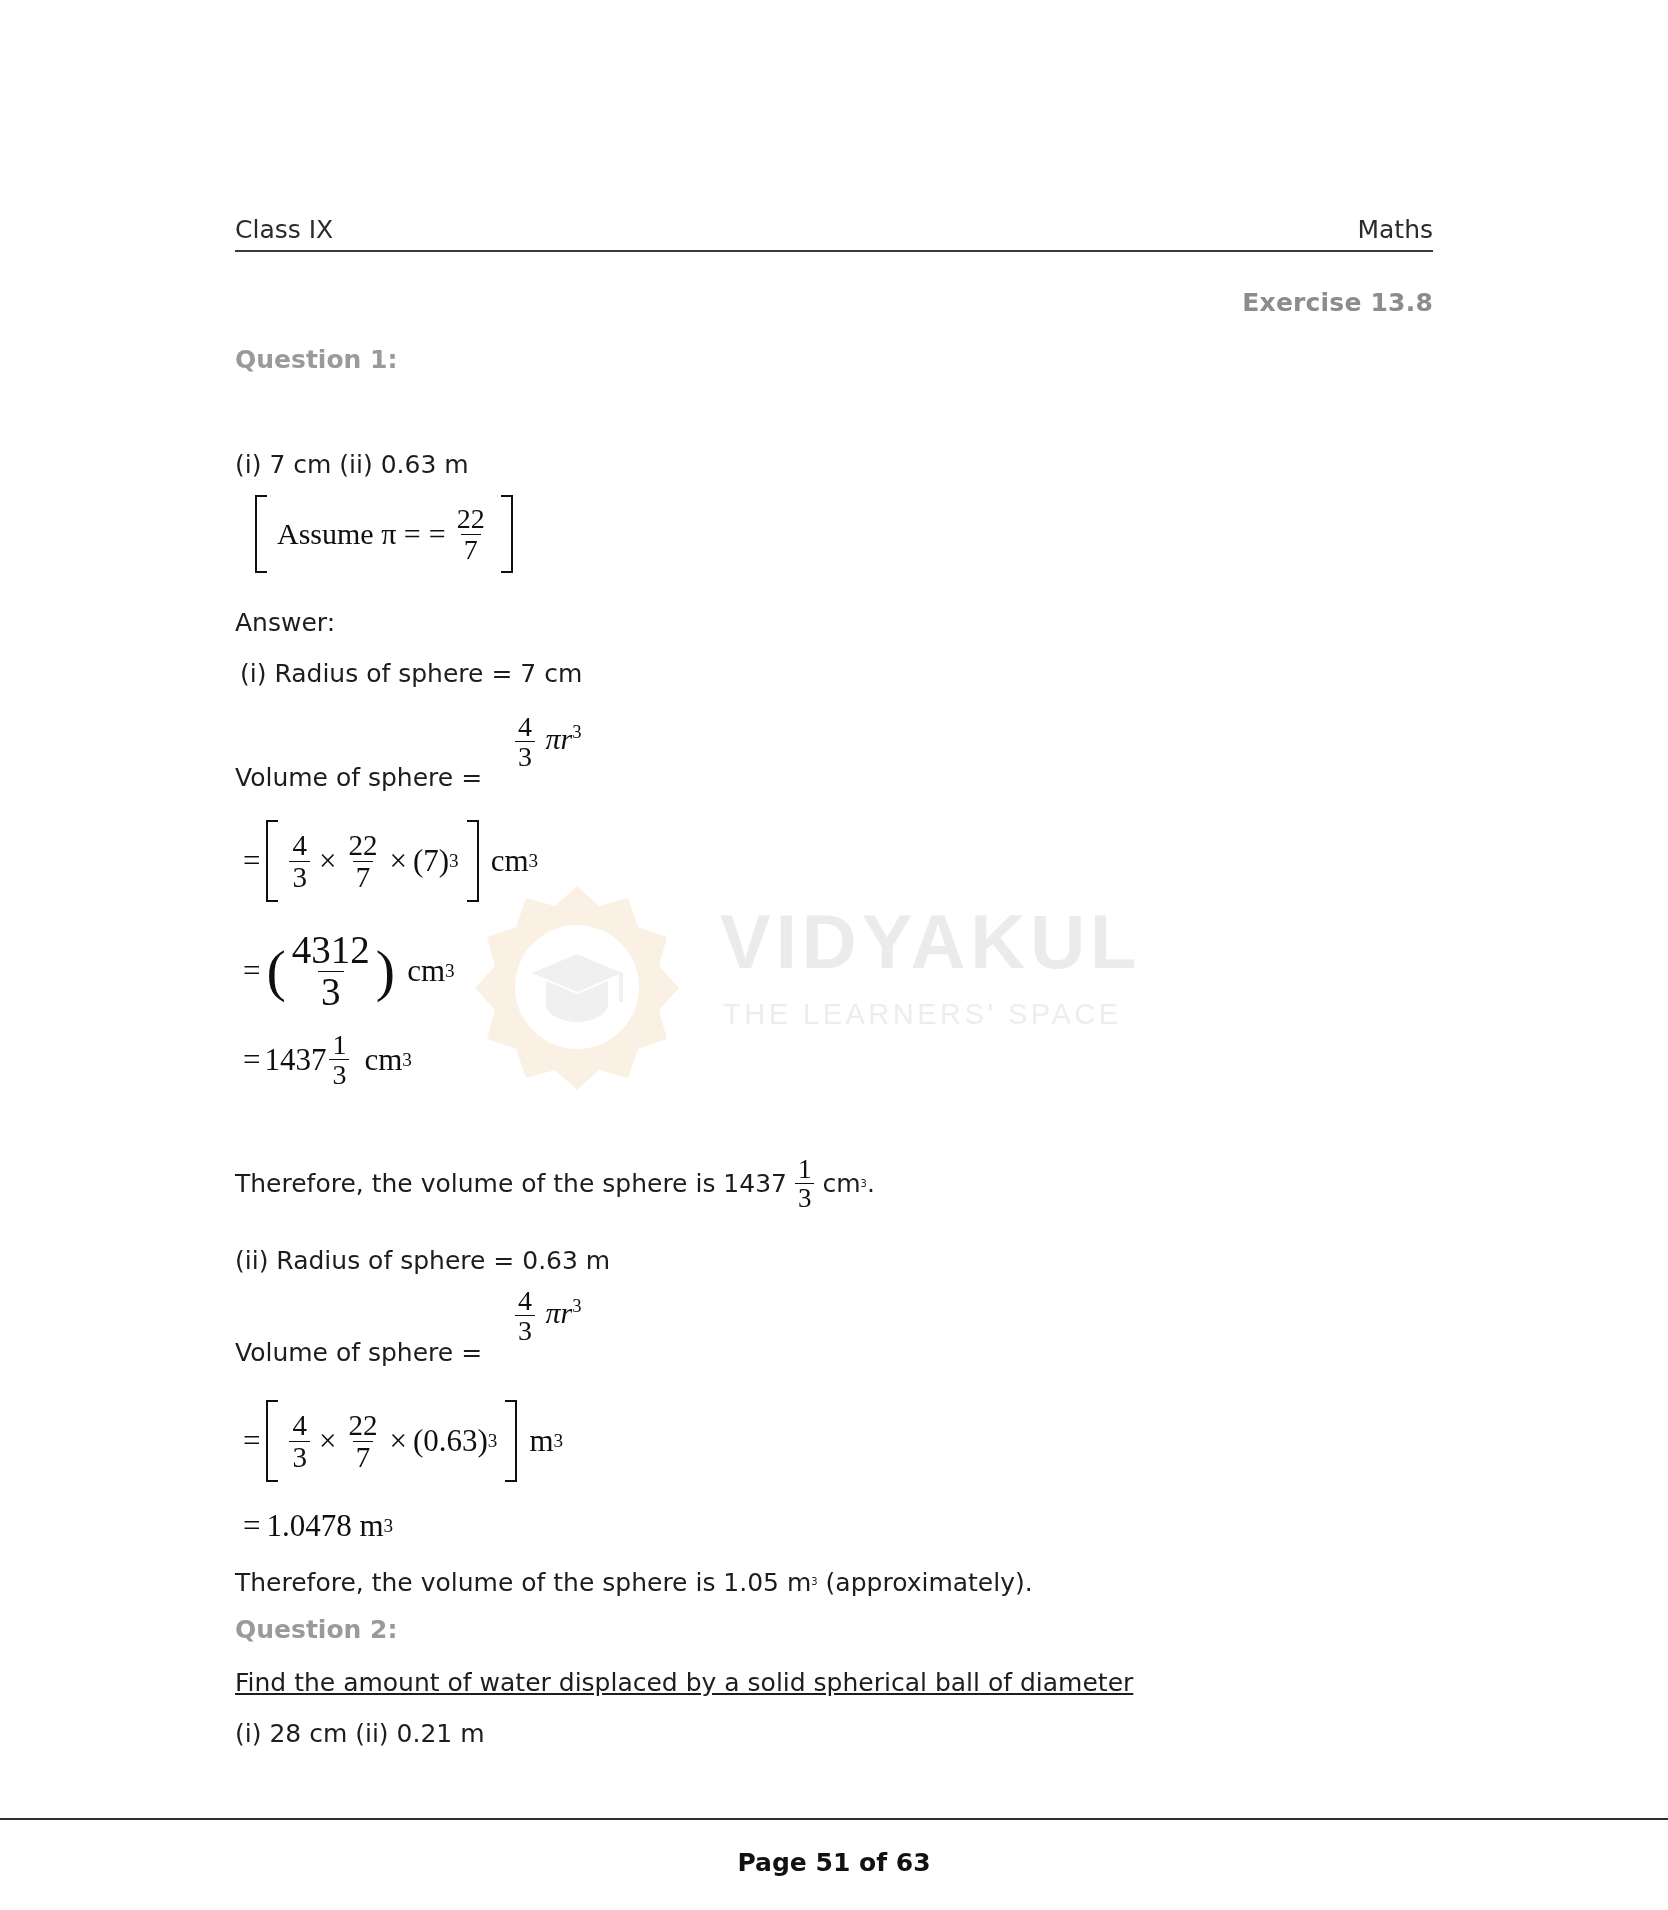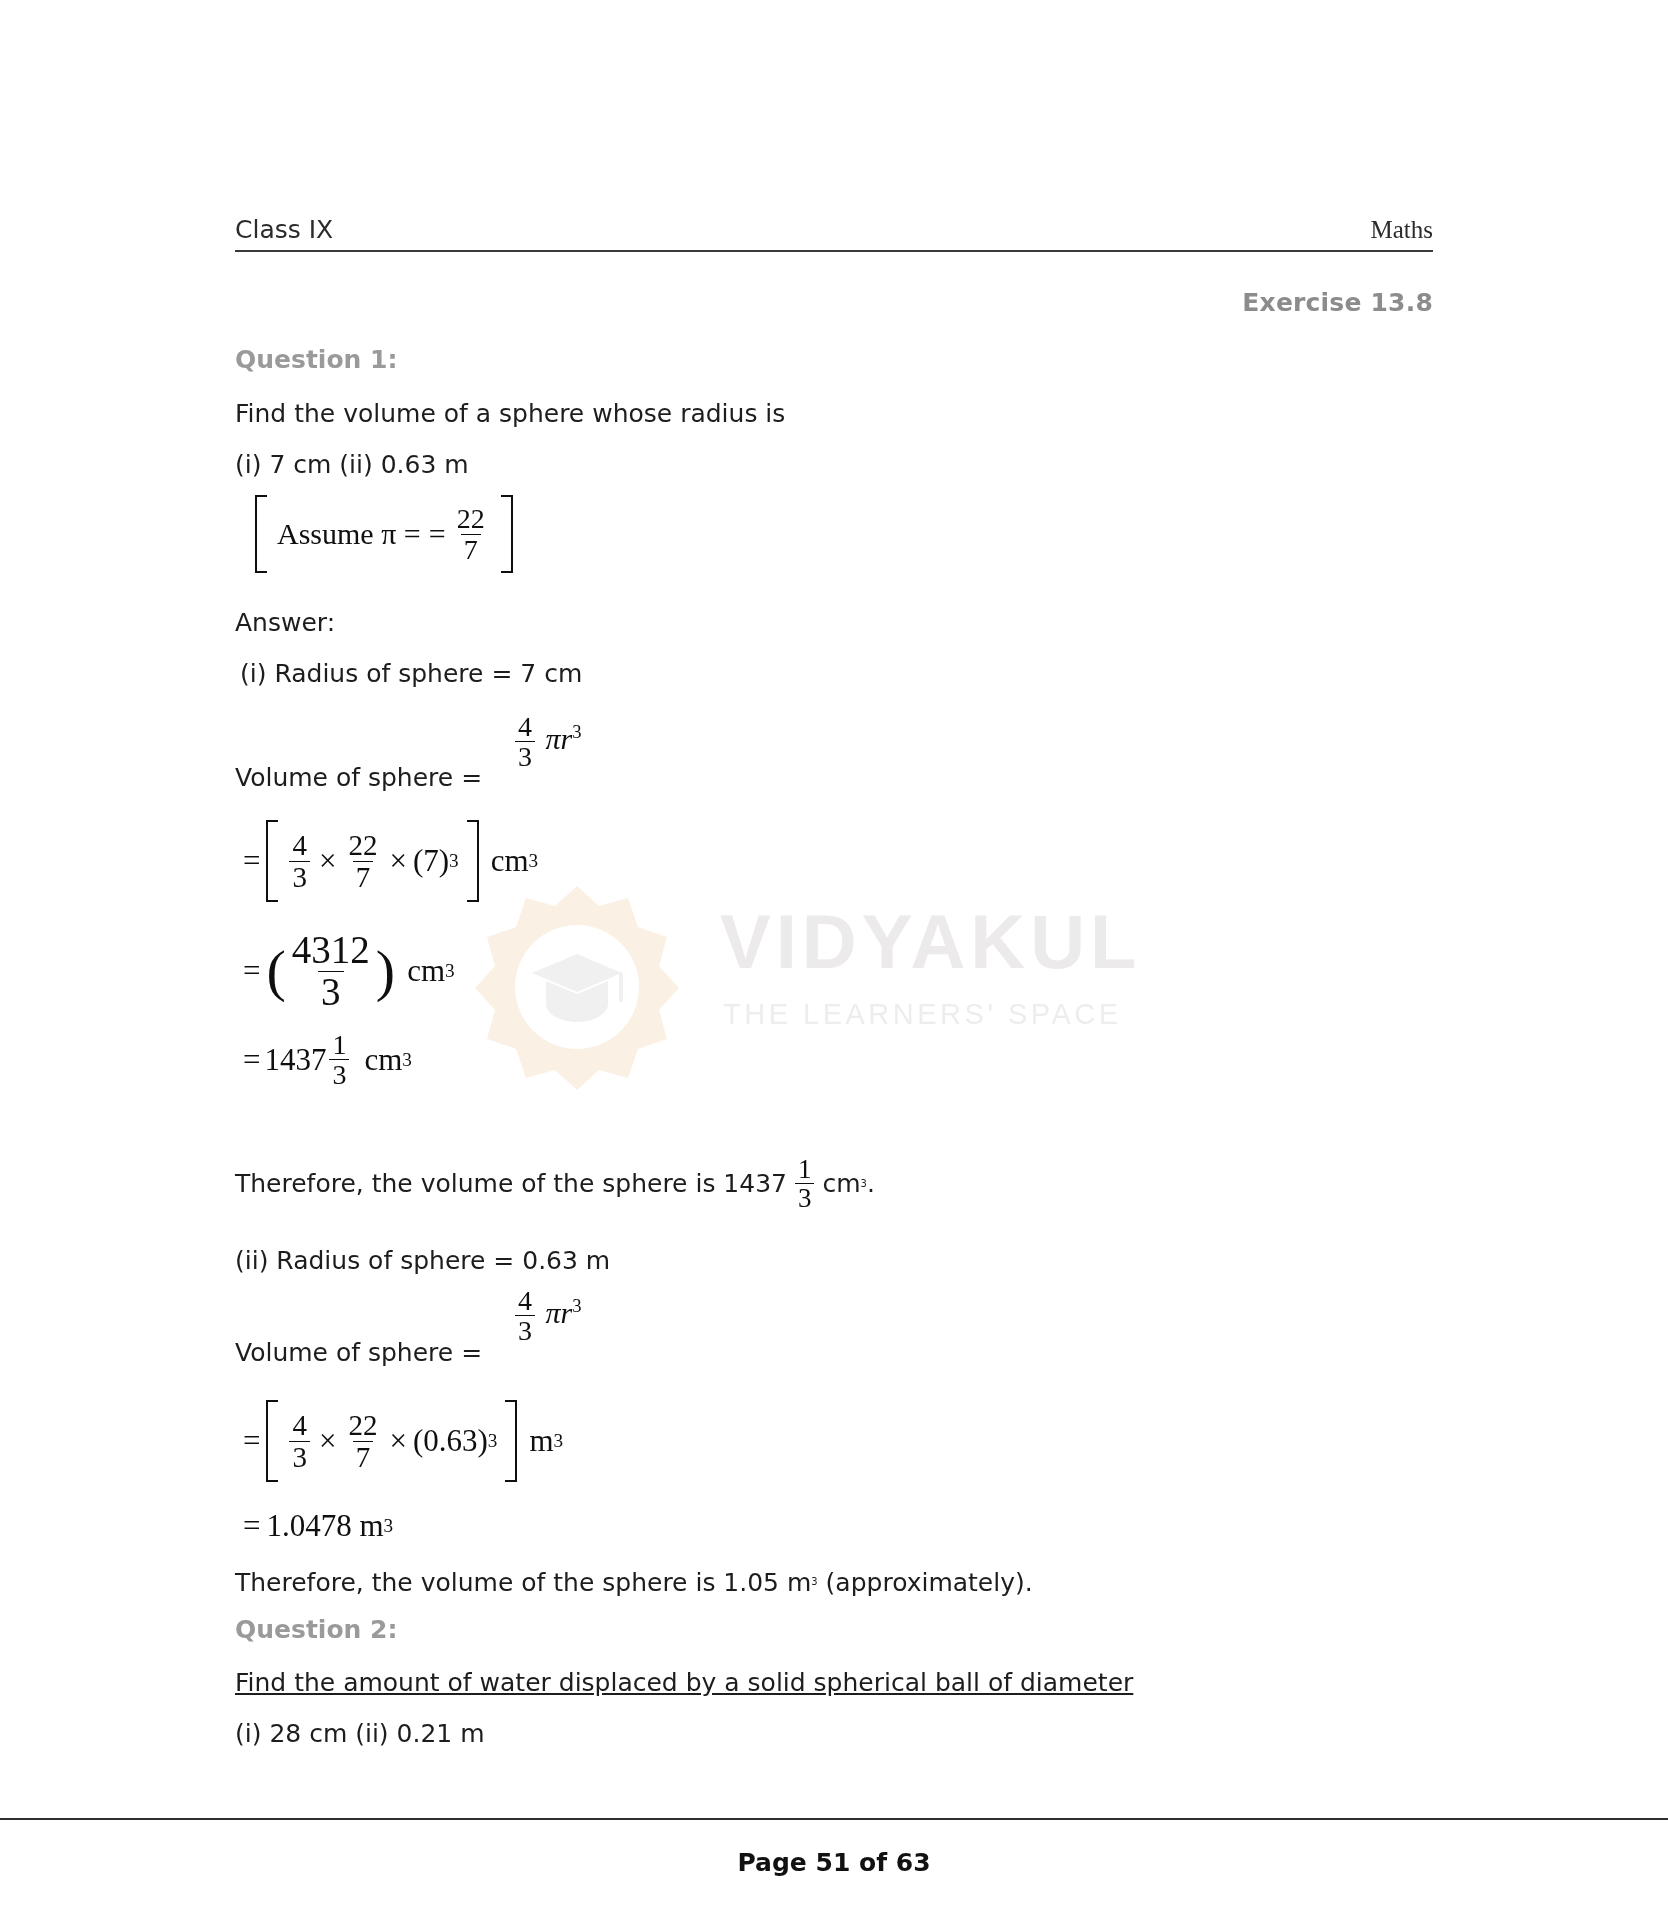--- a/index.html
+++ b/index.html
@@ -31,21 +31,21 @@
     display: flex;
     align-items: flex-end;
     justify-content: space-between;
     font-size: 25px;
     color: #2b2b2b;
     border-bottom: 2px solid #3a3a3a;
     padding-bottom: 6px;
   }
   .header .h-left { flex: 0 0 auto; }
   .header .h-center { flex: 1 1 auto; text-align: center; margin-left: -40px;}
-  .header .h-right { flex: 0 0 auto; font-family: Liberation Serif, serif; }
+  .header .h-right { flex: 0 0 auto; }
 
   
   .exercise-title {
     position: absolute;
     left: 235px;
     right: 235px;
     top: 288px;
     text-align: right;
     font-size: 25px;
     font-weight: bold;
@@ -177,21 +177,20 @@
 
   <div class="header">
     <div class="h-left">Class IX</div>
     <div class="h-right">Maths</div>
   </div>
 
   <div class="exercise-title">Exercise 13.8</div>
 
   <div class="abs q-label" style="left:235px; top:345px;">Question 1:</div>
 
-  <div class="abs para" style="left:235px; top:396px;">Find the volume of a sphere whose radius is</div>
   <div class="abs para" style="left:235px; top:447px;">(i) 7 cm (ii) 0.63 m</div>
 
   <div class="abs math" style="left:235px; top:495px; font-size:30px;padding-left:20px;">
     <span class="brk" style="height:78px; align-items:center;">
       <span class="bracket-l" style="height:74px;"></span>
       <span style="display:inline-flex; align-items:center; padding:0 10px;">
         <span>Assume π =</span>
         <span style="margin-left:8px;">=</span>
         <span class="frac" style="font-size:28px; margin-left:8px;">
           <span class="num">22</span>

